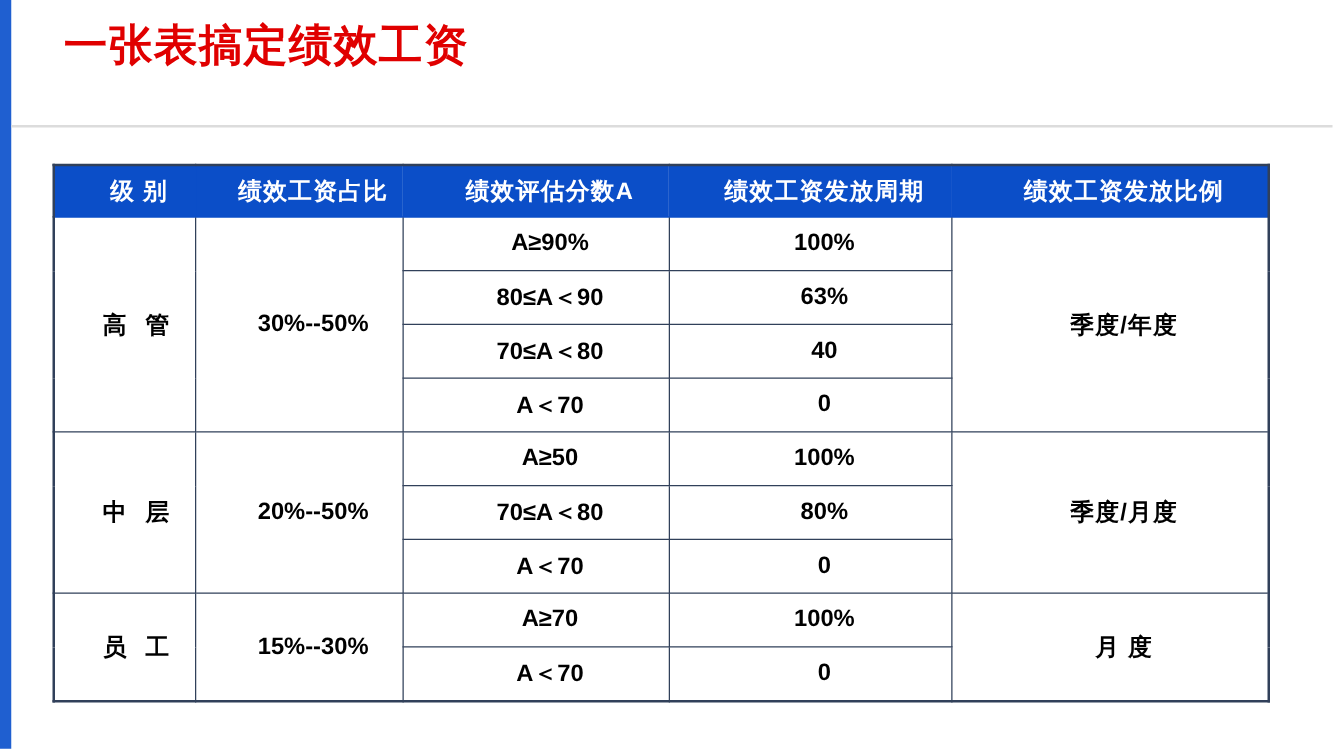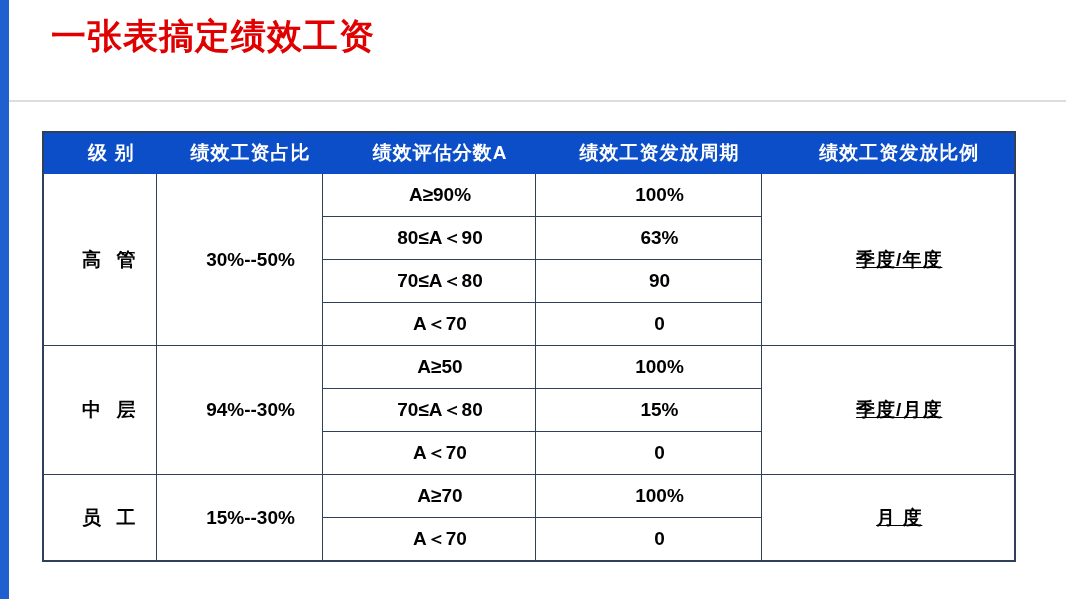--- a/index.html
+++ b/index.html
@@ -86,21 +86,20 @@
   .col-cycle { width: 254px; }
 
   td.level-cell, td.ratio-cell, td.cycle-cell {
     font-size: 20px;
   }
   td.level-cell {
     letter-spacing: 5px;
   }
   td.cycle-cell {
     letter-spacing: 1px;
-    text-decoration: underline;
   }
   .cycle-spaced {
     letter-spacing: 8px;
   }
   .thick-top > td {
     border-top: 2px solid #31405a;
   }
   table.perf {
     border: 2px solid #31405a;
   }
@@ -141,37 +140,37 @@
           <td>A≥90%</td>
           <td>100%</td>
           <td class="cycle-cell" rowspan="4">季度/年度</td>
         </tr>
         <tr>
           <td>80≤A＜90</td>
           <td>63%</td>
         </tr>
         <tr>
           <td>70≤A＜80</td>
-          <td>90</td>
+          <td>40</td>
         </tr>
         <tr>
           <td>A＜70</td>
           <td>0</td>
         </tr>
 
         <tr class="thick-top">
           <td class="level-cell" rowspan="3">中 层</td>
-          <td class="ratio-cell" rowspan="3">94%--30%</td>
+          <td class="ratio-cell" rowspan="3">20%--50%</td>
           <td>A≥50</td>
           <td>100%</td>
           <td class="cycle-cell" rowspan="3">季度/月度</td>
         </tr>
         <tr>
           <td>70≤A＜80</td>
-          <td>15%</td>
+          <td>80%</td>
         </tr>
         <tr>
           <td>A＜70</td>
           <td>0</td>
         </tr>
 
         <tr class="thick-top">
           <td class="level-cell" rowspan="2">员 工</td>
           <td class="ratio-cell" rowspan="2">15%--30%</td>
           <td>A≥70</td>

